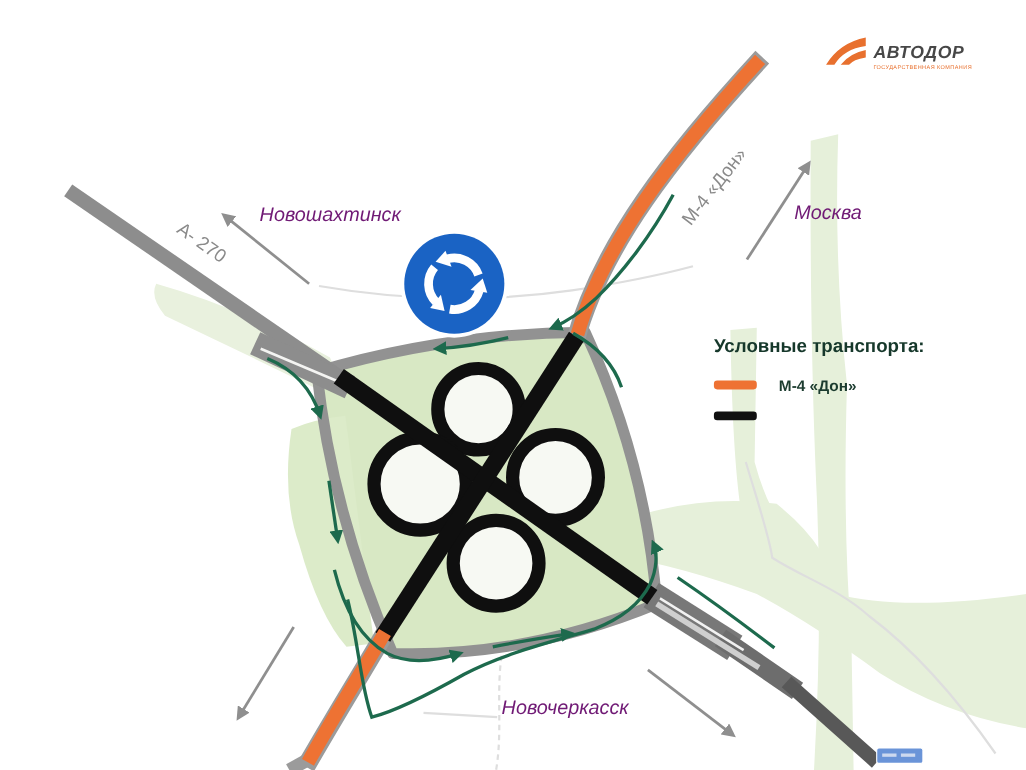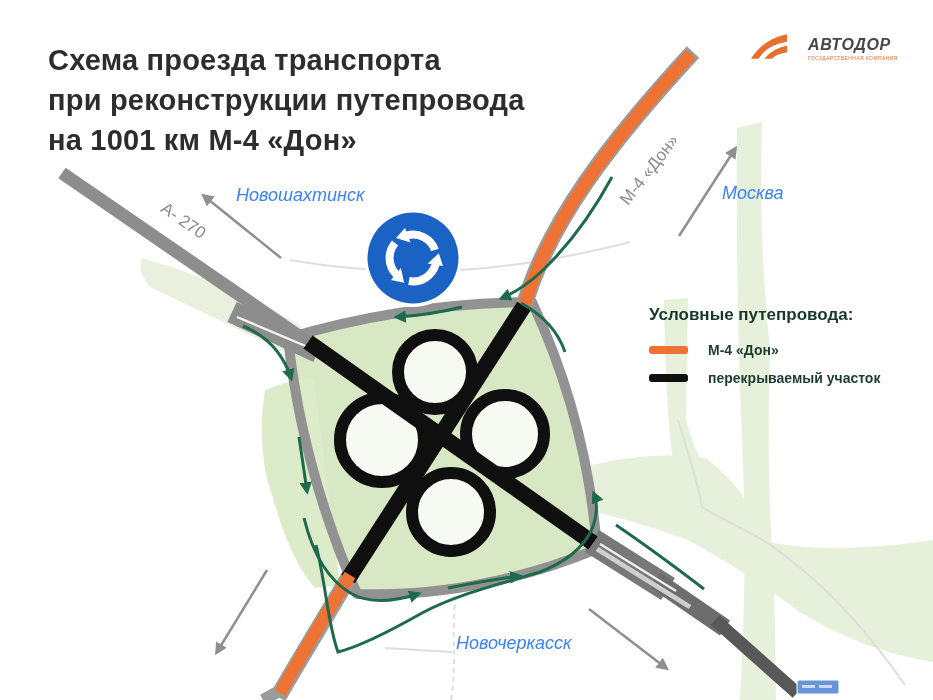--- a/index.html
+++ b/index.html
@@ -2,32 +2,32 @@
 <html><head>
 <meta charset="utf-8">
 <style>
   html,body{margin:0;padding:0;background:#ffffff;}
   .stage{position:relative;width:933px;height:700px;background:#ffffff;overflow:hidden;
          font-family:"Liberation Sans",sans-serif;}
   .map-svg{position:absolute;left:0;top:0;}
   .title{position:absolute;left:48px;top:40px;font-weight:700;font-size:29px;line-height:40px;
          color:#2d2d2d;letter-spacing:.2px;}
   .brand{position:absolute;left:750px;top:33px;width:170px;}
-  .brand-row{display:flex;align-items:center;gap:20px;}
+  .brand-row{display:flex;align-items:flex-end;gap:6px;}
   .brand-text{display:flex;flex-direction:column;}
   .brand-name{font-weight:700;font-size:16px;color:#474747;letter-spacing:.6px;font-style:italic;}
   .brand-sub{font-size:5px;color:#e8702e;letter-spacing:.4px;margin-top:1px;}
   .brand-tg{margin-top:5px;font-size:14px;color:#9b9b9b;}
   .legend{position:absolute;left:649px;top:305px;}
   .legend-title{font-size:17px;font-weight:700;color:#16382b;margin-bottom:11px;}
   .legend-row{display:flex;align-items:center;height:28px;}
   .swatch-box{width:40px;display:flex;align-items:center;}
   .bar{width:39px;height:8px;border-radius:3px;}
   .legend-label{margin-left:19px;font-size:14px;font-weight:600;color:#1c3c2f;white-space:nowrap;}
-  .map-label{position:absolute;font-style:italic;font-size:18px;color:#3b82f6;white-space:nowrap;}
+  .map-label{position:absolute;font-style:italic;font-size:18px;color:#701a75;white-space:nowrap;}
   .road-label{position:absolute;font-size:17px;color:#8a8a8a;white-space:nowrap;}
   .rostov{line-height:26px;}
 </style>
 </head>
 <body>
 
 <div class="stage">
 
   <svg class="map-svg" width="933" height="700" viewBox="0 0 933 700">
     <defs>
@@ -133,54 +133,48 @@
       <path d="M 521,303 C 546,317 559,334 565,352"></path>
     </g>
 
     <g>
       <rect x="797" y="680" width="42" height="14" rx="2" fill="#6a94d8" stroke="#ffffff" stroke-width="1"></rect>
       <rect x="802" y="685" width="13" height="3" fill="#cdd9ef"></rect>
       <rect x="819" y="685" width="13" height="3" fill="#cdd9ef"></rect>
     </g>
   </svg>
 
-  <div class="title">
-    <div>Схема проезда транспорта</div>
-    <div>при реконструкции путепровода</div>
-    <div>на 1001 км М-4 «Дон»</div>
-  </div>
 
   <div class="brand">
     <div class="brand-row">
       <span>
         <svg width="38" height="27" viewBox="0 0 40 28">
           <path d="M1,27 Q14,6 39,1 L39,9 Q18,12 9,27 Z" fill="#e8702e"></path>
           <path d="M15,27 Q24,16 39,13 L39,20 Q27,22 23,27 Z" fill="#e8702e"></path>
         </svg>
       </span>
       <span class="brand-text">
         <span class="brand-name">АВТОДОР</span>
         <span class="brand-sub">ГОСУДАРСТВЕННАЯ КОМПАНИЯ</span>
       </span>
     </div>
   </div>
 
   <div class="legend">
-    <div class="legend-title">Условные путепровода:</div>
+    <div class="legend-title">Условные транспорта:</div>
     <div class="legend-row">
       <span class="swatch-box">
           <span class="bar" style="background:#ee7233"></span>
         </span>
       <span class="legend-label">М-4 «Дон»</span>
     </div>
     <div class="legend-row">
       <span class="swatch-box">
           <span class="bar" style="background:#101010"></span>
         </span>
-      <span class="legend-label">перекрываемый участок</span>
     </div>
   </div>
 
   <div class="map-label" style="left:236px;top:185px;">Новошахтинск</div>
   <div class="map-label" style="left:722px;top:183px;font-style:italic;">Москва</div>
   <div class="map-label" style="left:456px;top:633px;">Новочеркасск</div>
   <div class="road-label" style="left:158px;top:211px;transform:rotate(35deg);">А- 270</div>
   <div class="road-label" style="left:608px;top:160px;transform:rotate(-52deg);">М-4 «Дон»</div>
 
 </div>

